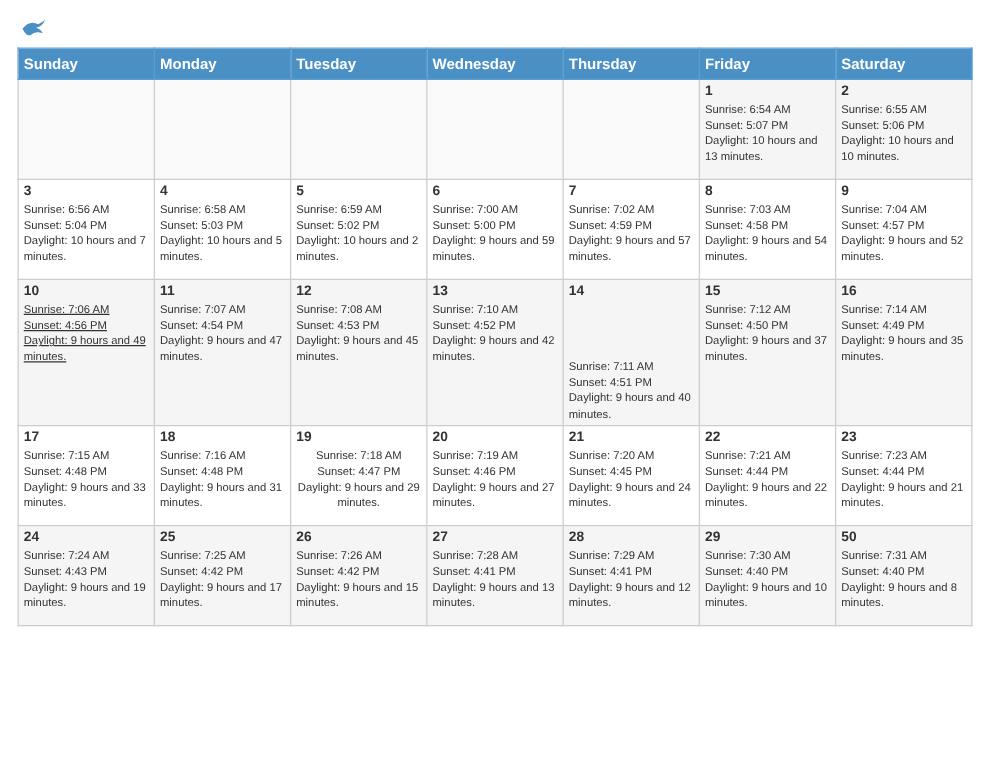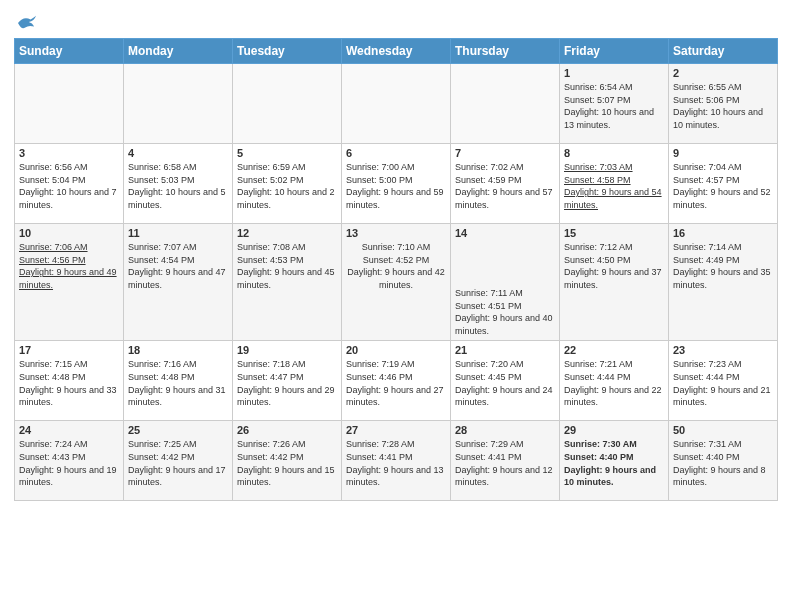--- a/index.html
+++ b/index.html
@@ -180,21 +180,21 @@
 Daylight: 9 hours and 59 minutes.</div>
           </td>
           <td>
             <span class="day-number">7</span>
             <div class="day-info" style="white-space: pre-line;">Sunrise: 7:02 AM
 Sunset: 4:59 PM
 Daylight: 9 hours and 57 minutes.</div>
           </td>
           <td>
             <span class="day-number">8</span>
-            <div class="day-info" style="white-space: pre-line; text-decoration: underline;">Sunrise: 7:03 AM
+            <div class="day-info" style="white-space: pre-line;">Sunrise: 7:03 AM
 Sunset: 4:58 PM
 Daylight: 9 hours and 54 minutes.</div>
           </td>
           <td>
             <span class="day-number">9</span>
             <div class="day-info" style="white-space: pre-line;">Sunrise: 7:04 AM
 Sunset: 4:57 PM
 Daylight: 9 hours and 52 minutes.</div>
           </td>
         </tr>
@@ -212,21 +212,21 @@
 Daylight: 9 hours and 47 minutes.</div>
           </td>
           <td>
             <span class="day-number">12</span>
             <div class="day-info" style="white-space: pre-line;">Sunrise: 7:08 AM
 Sunset: 4:53 PM
 Daylight: 9 hours and 45 minutes.</div>
           </td>
           <td>
             <span class="day-number">13</span>
-            <div class="day-info" style="white-space: pre-line; text-align: center;">Sunrise: 7:10 AM
+            <div class="day-info" style="white-space: pre-line;">Sunrise: 7:10 AM
 Sunset: 4:52 PM
 Daylight: 9 hours and 42 minutes.</div>
           </td>
           <td>
             <span class="day-number">14</span>
             <div class="day-info" style="white-space: pre-line; margin-top: 48px;">Sunrise: 7:11 AM
 Sunset: 4:51 PM
 Daylight: 9 hours and 40 minutes.</div>
           </td>
           <td>
@@ -250,21 +250,21 @@
 Daylight: 9 hours and 33 minutes.</div>
           </td>
           <td>
             <span class="day-number">18</span>
             <div class="day-info" style="white-space: pre-line;">Sunrise: 7:16 AM
 Sunset: 4:48 PM
 Daylight: 9 hours and 31 minutes.</div>
           </td>
           <td>
             <span class="day-number">19</span>
-            <div class="day-info" style="white-space: pre-line;">Sunrise: 7:18 AM
+            <div class="day-info" style="white-space: pre-line; text-align: center;">Sunrise: 7:18 AM
 Sunset: 4:47 PM
 Daylight: 9 hours and 29 minutes.</div>
           </td>
           <td>
             <span class="day-number">20</span>
             <div class="day-info" style="white-space: pre-line;">Sunrise: 7:19 AM
 Sunset: 4:46 PM
 Daylight: 9 hours and 27 minutes.</div>
           </td>
           <td>
@@ -312,21 +312,21 @@
 Daylight: 9 hours and 13 minutes.</div>
           </td>
           <td>
             <span class="day-number">28</span>
             <div class="day-info" style="white-space: pre-line;">Sunrise: 7:29 AM
 Sunset: 4:41 PM
 Daylight: 9 hours and 12 minutes.</div>
           </td>
           <td>
             <span class="day-number">29</span>
-            <div class="day-info" style="white-space: pre-line; font-weight: bold;">Sunrise: 7:30 AM
+            <div class="day-info" style="white-space: pre-line;">Sunrise: 7:30 AM
 Sunset: 4:40 PM
 Daylight: 9 hours and 10 minutes.</div>
           </td>
           <td>
             <span class="day-number">50</span>
             <div class="day-info" style="white-space: pre-line;">Sunrise: 7:31 AM
 Sunset: 4:40 PM
 Daylight: 9 hours and 8 minutes.</div>
           </td>
         </tr>

